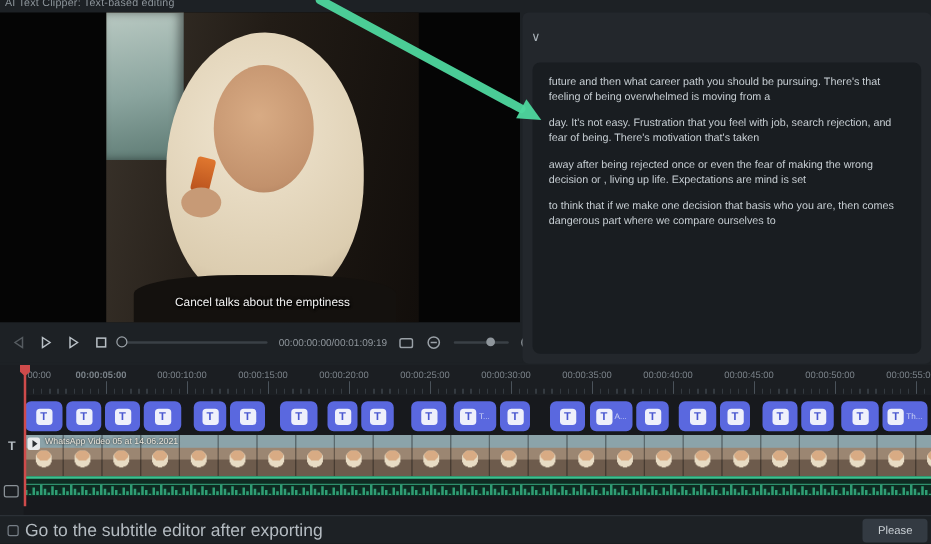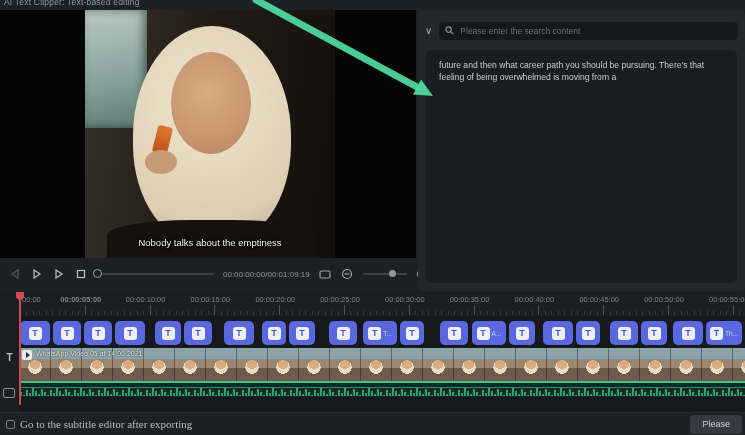--- a/index.html
+++ b/index.html
@@ -86,21 +86,21 @@
   .wbar{flex:0 0 auto;width:2px;background:#2f9e74;}
   .playhead{position:absolute;left:19px;top:0;width:1.5px;height:113px;background:#cf4b4b;z-index:5;}
   .phandle{position:absolute;left:16px;top:0;width:8px;height:9px;background:#cf4b4b;z-index:6;
            clip-path:polygon(0 0,100% 0,100% 60%,50% 100%,0 60%);}
 
   
   .footer{position:absolute;left:0;top:412px;width:745px;height:23px;background:#1d2125;border-top:1px solid #2b3036;
           display:flex;align-items:center;justify-content:space-between;padding:0 3px 0 6px;}
   .fleft{display:flex;align-items:center;gap:5px;}
   .cbox{width:9px;height:9px;border:1px solid #767e86;border-radius:2px;background:transparent;cursor:pointer;flex:0 0 auto;}
-  .clabel{font-size:11px;color:#b4bbc1;font-family:Liberation Serif, serif;}
+  .clabel{font-size:14px;color:#b4bbc1;}
   .fright{display:flex;align-items:center;gap:8px;}
   .exportbtn{height:19px;padding:0 11px;background:#233029;border:2px solid #4ED79E;border-radius:4px;
              box-shadow:0 0 0 2px rgba(78,215,158,.35);color:#eef2f0;font-size:9px;cursor:pointer;white-space:nowrap;}
   .cancelbtn{height:19px;padding:0 12px;background:#333a42;border:0;border-radius:3px;color:#ccd2d7;font-size:9px;
              cursor:pointer;white-space:nowrap;}
 </style>
 </head>
 <body>
 
 <div class="stage">
@@ -108,21 +108,21 @@
   <div class="app-title">AI Text Clipper: Text-based editing</div>
 
   <div class="preview">
     <div class="video">
       <div class="win"></div>
       <div class="hijab"></div>
       <div class="face"></div>
       <div class="snack"></div>
       <div class="hand"></div>
       <div class="body"></div>
-      <div class="subtitle">Nobody talks about the emptiness</div>
+      <div class="subtitle">Cancel talks about the emptiness</div>
     </div>
   </div>
 
   <div class="controls">
     <div class="cicon">
       <svg width="10" height="10" viewBox="0 0 10 10">
           <path d="M8 1 L2 5 L8 9 Z" fill="none" stroke="#555b60" stroke-width="1.2"></path>
         </svg>
     </div>
     <div class="cicon">
@@ -162,30 +162,26 @@
       <svg width="12" height="12" viewBox="0 0 12 12">
           <circle cx="6" cy="6" r="4.5" fill="none" stroke="#9aa1a7" stroke-width="1.2"></circle>
           <circle cx="6" cy="6" r="1.3" fill="#9aa1a7"></circle>
         </svg>
     </div>
   </div>
 
   <div class="rpanel">
     <div class="rhead">
       <span class="chev">∨</span>
-      <div class="search">
-        <svg width="9" height="9" viewBox="0 0 10 10">
-            <circle cx="4" cy="4" r="3" fill="none" stroke="#8a9197" stroke-width="1.3"></circle>
-            <line x1="6.4" y1="6.4" x2="9" y2="9" stroke="#8a9197" stroke-width="1.3"></line>
-          </svg>
-        <input type="text" placeholder="Please enter the search content" style="">
-      </div>
     </div>
     <div class="tbox">
         <p>future and then what career path you should be pursuing. There's that feeling of being overwhelmed is moving from a</p>
+        <p>day. It's not easy. Frustration that you feel with job, search rejection, and fear of being. There's  motivation that's taken</p>
+        <p>away after being rejected once or even the fear of making the wrong decision or , living up  life. Expectations are mind is set</p>
+        <p>to think that if we make one decision that basis who you are, then comes  dangerous part where we compare ourselves to</p>
       </div>
   </div>
 
   <div class="timeline">
     <div class="ruler">
       <div class="ticks"></div>
     <span class="rlabel" style="left: 22px;">00:00</span>
         <span class="rlabel" style="left: 80.8px; transform: translateX(-50%); font-weight: bold;">00:00:05:00</span>
         <span class="rlabel" style="left: 145.6px; transform: translateX(-50%);">00:00:10:00</span>
         <span class="rlabel" style="left: 210.4px; transform: translateX(-50%);">00:00:15:00</span>

